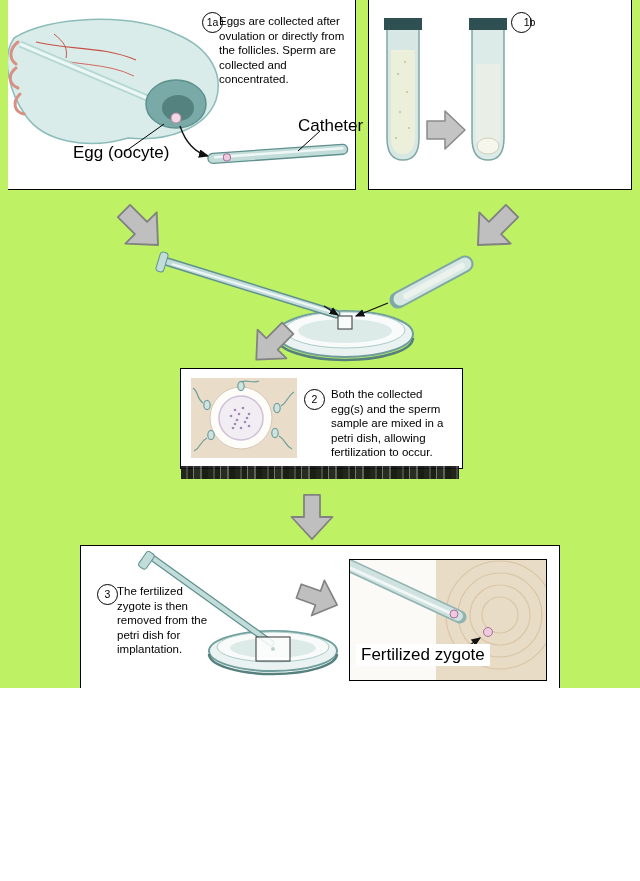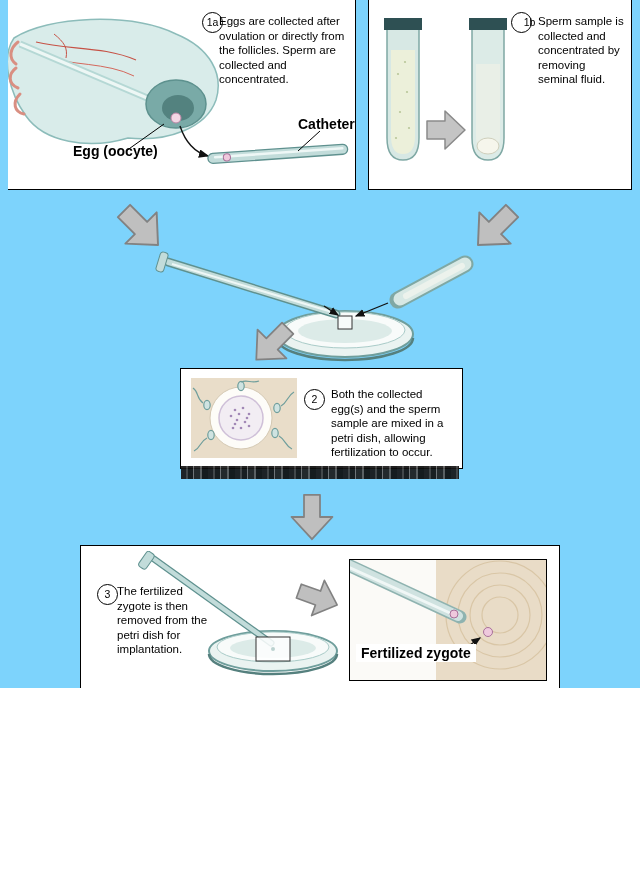--- a/index.html
+++ b/index.html
@@ -1,26 +1,26 @@
 <!DOCTYPE html>
 <html><head>
 <meta charset="utf-8">
 <style>
   * { margin:0; padding:0; box-sizing:border-box; }
   html,body { background:#ffffff; }
   body { font-family:"Liberation Sans", sans-serif; color:#000; }
-  #page { position:relative; width:640px; height:688px; background:#7dd3fc; overflow:hidden; }
+  #page { position:relative; width:640px; height:688px; background:#bef264; overflow:hidden; }
   .abs { position:absolute; }
   .panel { position:absolute; background:#fff; }
   .step-box { position:absolute; border:1.6px solid #000; background:#fff; }
   .step-text { position:absolute; font-size:11.5px; line-height:1.27; color:#000; }
   .badge { position:absolute; width:21px; height:21px; border:1.3px solid #000; border-radius:50%;
            background:#fff; display:flex; align-items:center; justify-content:center;
            font-size:10.5px; line-height:1; }
-  .label { position:absolute; font-size:14px; color:#000; white-space:nowrap;font-weight:bold; }
+  .label { position:absolute; font-size:17px; color:#000; white-space:nowrap; }
   .chip { background:#fff; padding:1px 5px; }
   .chip-bordered { background:#fff; padding:6px 6px; border:1px solid #000; }
   .block-arrow { position:absolute; transform-origin:center; }
   .inset { position:absolute; border:1.4px solid #000; overflow:hidden;
            background:linear-gradient(90deg,#fbfaf7 0 44%, #e9dcc7 44% 100%); }
   .glitch { position:absolute; left:181px; top:466px; width:278px; height:13px; opacity:.92;
             filter:blur(.3px);
             background:repeating-linear-gradient(90deg,#151515 0 5px,#3d3d3d 5px 7px,#101010 7px 12px,
                        #6e6e6e 12px 13px,#1c1c1c 13px 19px,#585858 19px 21px,#0d0d0d 21px 27px); }
 </style>
@@ -93,21 +93,20 @@
 
       <g>
         <path d="M103 28 L103 138 Q103 160 119 160 Q135 160 135 138 L135 28 Z" fill="#dcebe7" stroke="#7fa8a4" stroke-width="1.5"></path>
         <path d="M107 64 L107 136 Q107 154 119 154 Q131 154 131 136 L131 64 Z" fill="#e9efe7"></path>
         <ellipse cx="119" cy="146" rx="11" ry="8" fill="#f6f6ec" stroke="#cfcfbc" stroke-width="1"></ellipse>
         <rect x="100" y="18" width="38" height="12" fill="#2e5053"></rect>
       </g>
     </svg>
 
     <span class="badge" style="left:142px; top:12px;padding-left:16px;">1b</span>
-    <div class="step-text" style="left:169px; top:14px; width:90px;">Sperm sample is collected and concentrated by removing seminal fluid.</div>
   </div>
 
   <svg class="block-arrow" style="left:112px; top:202px; transform:rotate(-45deg);" width="58" height="52" viewBox="0 0 60 54">
     <polygon points="21,2 39,2 39,27 53,27 30,52 7,27 21,27" fill="#bfbfbf" stroke="#828282" stroke-width="2" stroke-linejoin="round"></polygon>
   </svg>
   <svg class="block-arrow" style="left:466px; top:202px; transform:rotate(45deg);" width="58" height="52" viewBox="0 0 60 54">
     <polygon points="21,2 39,2 39,27 53,27 30,52 7,27 21,27" fill="#bfbfbf" stroke="#828282" stroke-width="2" stroke-linejoin="round"></polygon>
   </svg>
 
   <svg class="abs" style="left:140px; top:250px;" width="370" height="120" viewBox="0 0 370 120">

